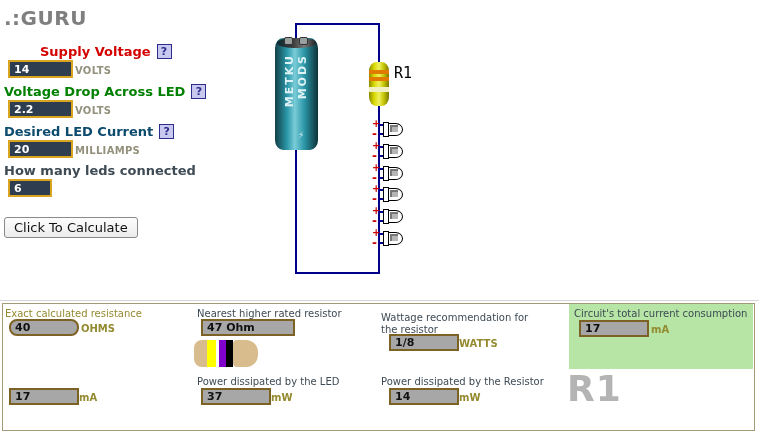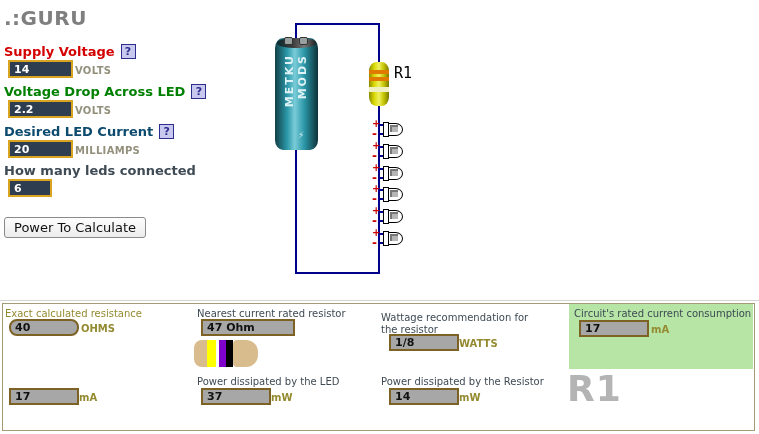--- a/index.html
+++ b/index.html
@@ -80,21 +80,21 @@
   #big-r1{position:absolute;left:564px;top:64px;font-size:36px;font-weight:bold;color:#b4b4b4;letter-spacing:1px;}
 </style>
 </head>
 <body>
 
 <div id="page">
 
   <div id="guru-title">.:GURU</div>
 
   <div class="label-row" style="top:44px;">
-    <span class="fld-label f0" style="color: rgb(212, 0, 0);">Supply Voltage</span>
+    <span class="fld-label f0" style="color: rgb(212, 0, 0); margin-left: 36px;">Supply Voltage</span>
     <button class="help-btn">?</button>
   </div>
   <input class="dark-input" style="top: 60px;" value="14">
   <span class="unit-top" style="top:65px;">VOLTS</span>
 
   <div class="label-row" style="top:84px;">
     <span class="fld-label f1" style="color: rgb(0, 128, 0);">Voltage Drop Across LED</span>
     <button class="help-btn">?</button>
   </div>
   <input class="dark-input" style="top: 100px;" value="2.2">
@@ -105,21 +105,21 @@
     <button class="help-btn">?</button>
   </div>
   <input class="dark-input" style="top: 140px;" value="20">
   <span class="unit-top" style="top:145px;">MILLIAMPS</span>
 
   <div class="label-row" style="top:163px;">
     <span class="fld-label f3" style="color: rgb(62, 74, 84);">How many leds connected</span>
   </div>
   <input class="dark-input small" style="top: 179px;" value="6">
 
-  <button id="calc-btn">Power To Calculate</button>
+  <button id="calc-btn">Click To Calculate</button>
 
   <div class="wire" style="left:295px;top:23px;width:85px;height:2px;"></div>
   <div class="wire" style="left:295px;top:23px;width:2px;height:17px;"></div>
   <div class="wire" style="left:378px;top:23px;width:2px;height:42px;"></div>
   <div class="wire" style="left:378px;top:103px;width:2px;height:170px;"></div>
   <div class="wire" style="left:295px;top:148px;width:2px;height:126px;"></div>
   <div class="wire" style="left:295px;top:272px;width:85px;height:2px;"></div>
 
   <div id="battery">
     <div class="cap"></div>
@@ -196,36 +196,36 @@
 
   <div id="separator"></div>
 
   <div id="results">
     <div id="green-box" style="background: rgb(182, 229, 166);"></div>
 
     <span class="res-label olive" style="left:2px;top:4px;">Exact calculated resistance</span>
     <input class="res-input" style="left: 6px; top: 15px; border-radius: 8px;" value="40">
     <span class="res-unit" style="left:78px;top:19px;">OHMS</span>
 
-    <span class="res-label" style="left:194px;top:4px;">Nearest current rated resistor</span>
+    <span class="res-label" style="left:194px;top:4px;">Nearest higher rated resistor</span>
     <input class="res-input wide" style="left: 198px; top: 15px;" value="47 Ohm">
     <div id="mini-resistor">
       <div class="seg cap-l"></div>
       <div class="seg band b1" style="background: rgb(255, 255, 0);"></div>
       <div class="seg gap"></div>
       <div class="seg band b2" style="background: rgb(128, 0, 204);"></div>
       <div class="seg band b3" style="background: rgb(0, 0, 0);"></div>
       <div class="seg cap-r"></div>
     </div>
 
     <span class="res-label" style="left:378px;top:8px;width:152px;">Wattage recommendation for the resistor</span>
     <input class="res-input" style="left: 386px; top: 30px;" value="1/8">
     <span class="res-unit" style="left:456px;top:34px;">WATTS</span>
 
-    <span class="res-label" style="left:571px;top:4px;white-space:nowrap;">Circuit's rated current consumption</span>
+    <span class="res-label" style="left:571px;top:4px;white-space:nowrap;">Circuit's total current consumption</span>
     <input class="res-input" style="left: 576px; top: 16px;" value="17">
     <span class="res-unit" style="left:648px;top:20px;">mA</span>
 
     <input class="res-input" style="left: 6px; top: 84px;" value="17">
     <span class="res-unit" style="left:76px;top:88px;">mA</span>
 
     <span class="res-label" style="left:194px;top:72px;">Power dissipated by the LED</span>
     <input class="res-input" style="left: 198px; top: 84px;" value="37">
     <span class="res-unit" style="left:268px;top:88px;">mW</span>
 

